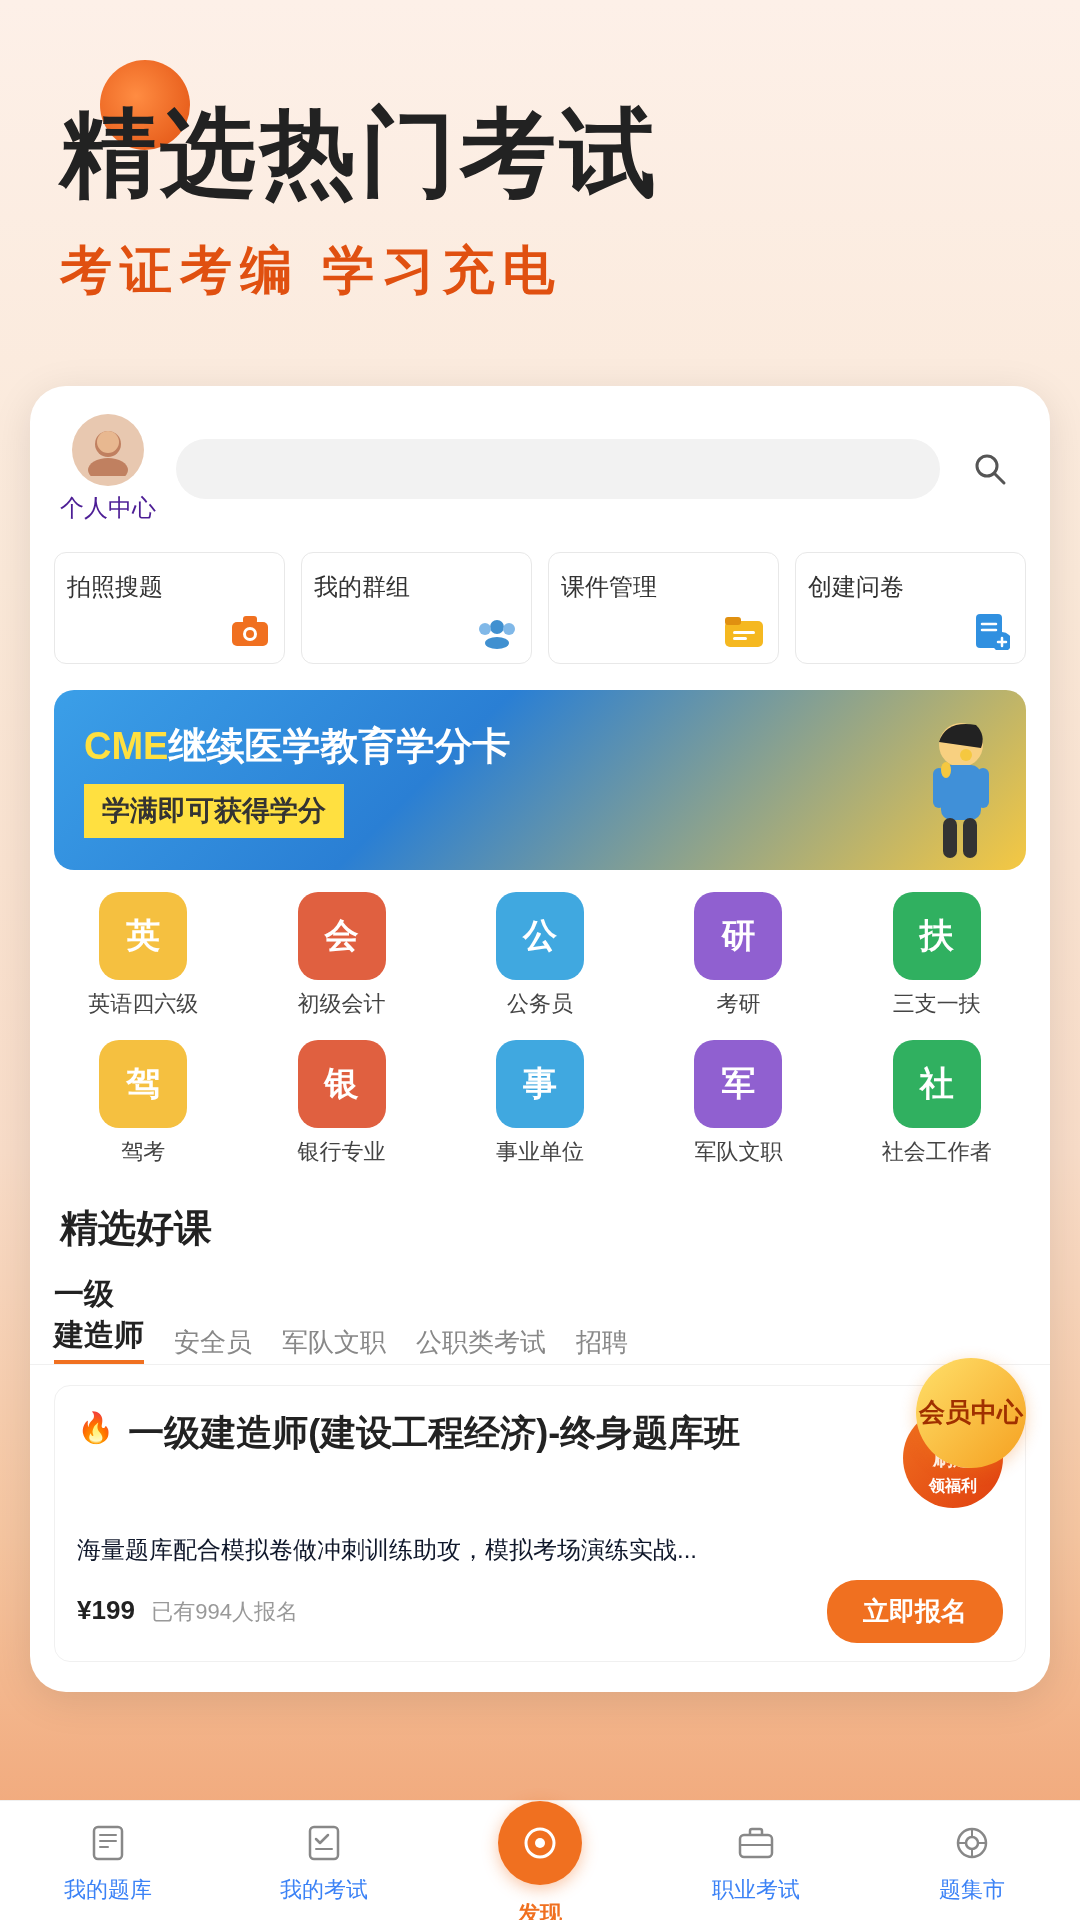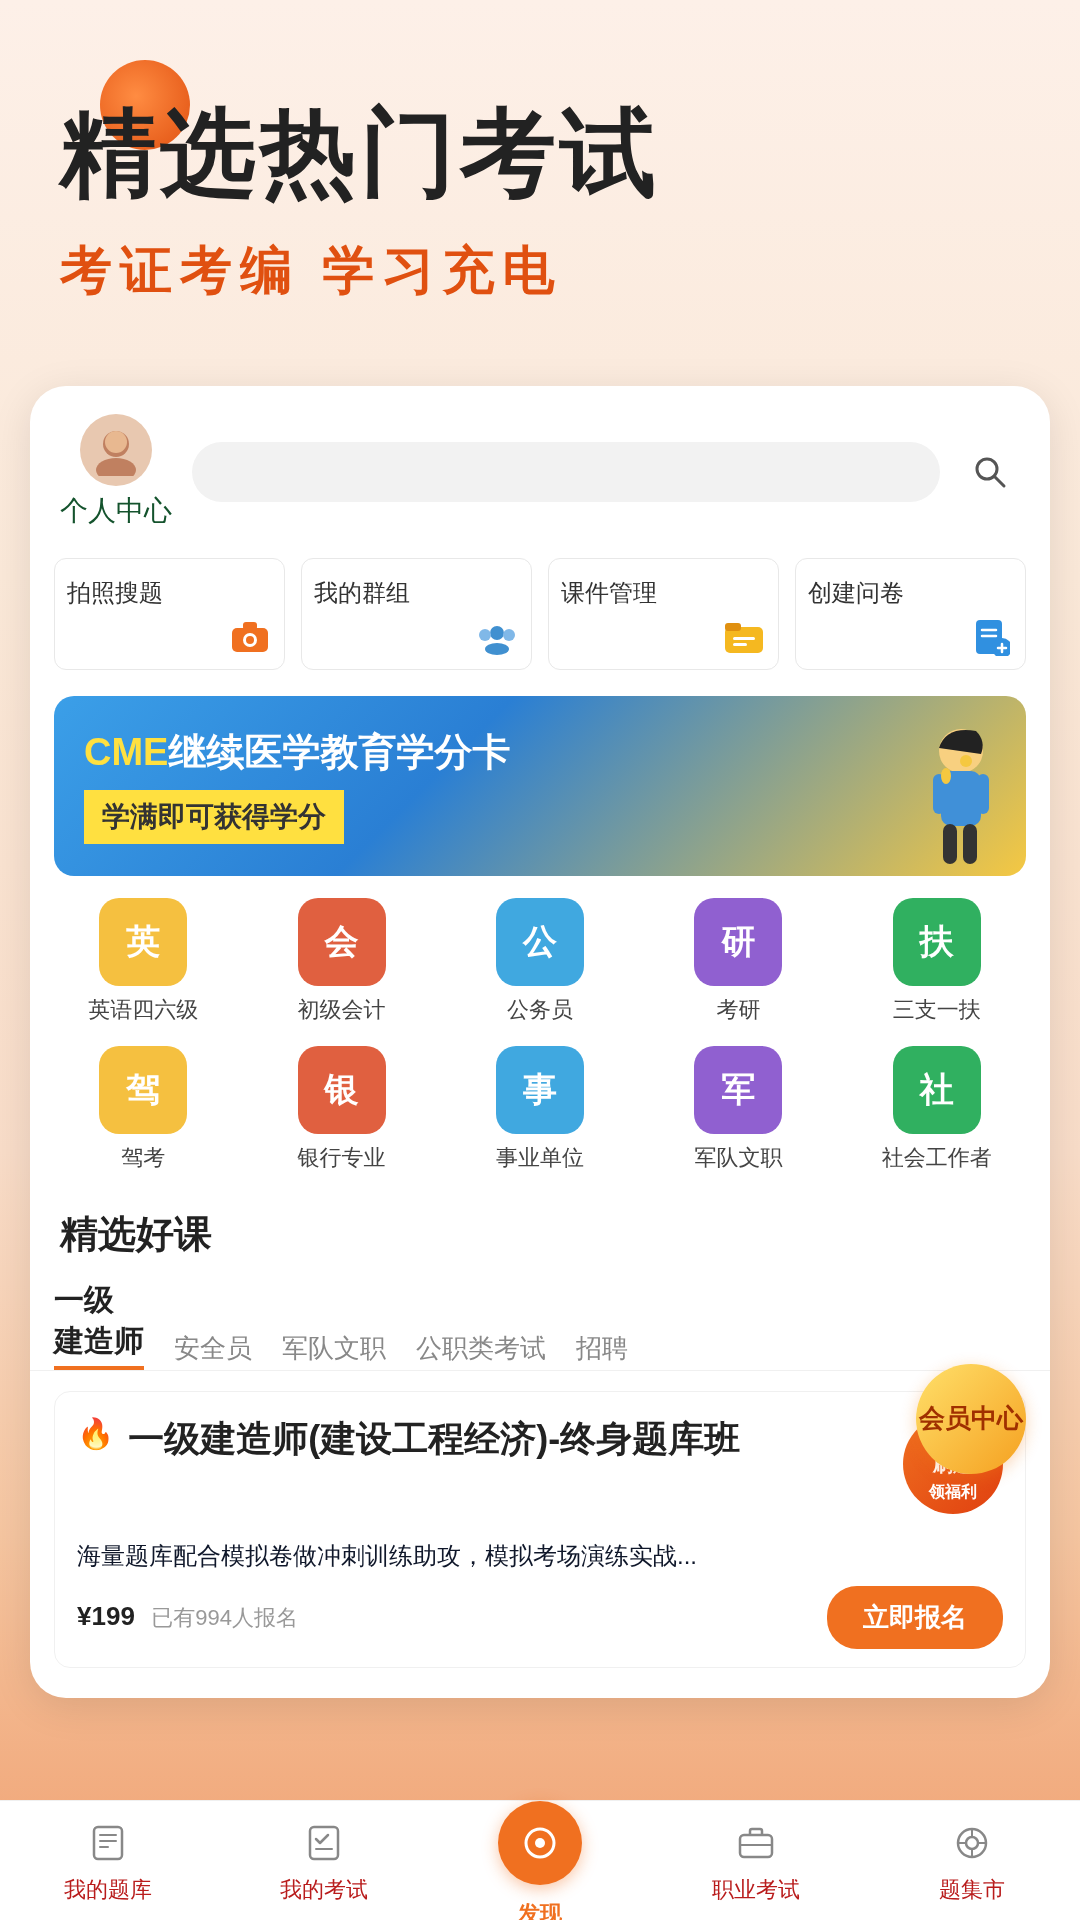--- a/index.html
+++ b/index.html
@@ -70,22 +70,22 @@
       width: 72px; height: 72px;
       background: #e8c8b0;
       border-radius: 50%;
       display: flex; align-items: center; justify-content: center;
       overflow: hidden;
     }
     .avatar-icon-svg {
       width: 52px; height: 52px;
     }
     .avatar-label {
-      font-size: 28px;
-      color: #14532d;
+      font-size: 24px;
+      color: #4c1d95;
     }
     .search-bar {
       flex: 1;
       height: 60px;
       background: #f2f2f2;
       border-radius: 30px;
       border: none;
       padding: 0 20px;
       font-size: 26px;
       color: #999;
@@ -336,21 +336,21 @@
       justify-content: center;
       gap: 6px;
       cursor: pointer;
     }
     .nav-icon {
       width: 52px; height: 52px;
       display: flex; align-items: center; justify-content: center;
     }
     .nav-label {
       font-size: 22px;
-      color: #b91c1c;
+      color: #3b82f6;
     }
     .nav-item.active .nav-label {
       color: #f07020;
     }
     .nav-center-btn {
       width: 84px; height: 84px;
       background: #f07020;
       border-radius: 50%;
       display: flex; align-items: center; justify-content: center;
       box-shadow: 0 4px 16px rgba(240,112,32,0.4);

